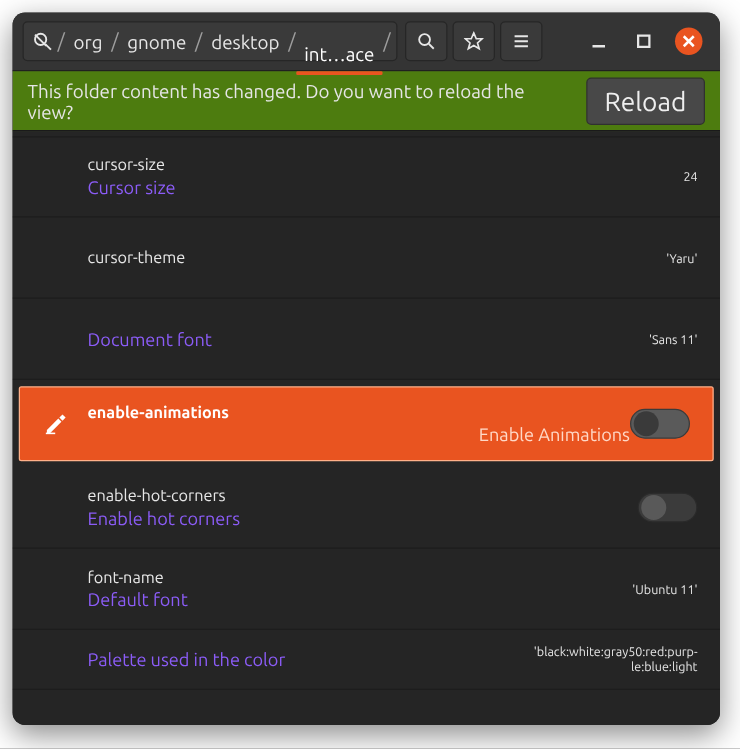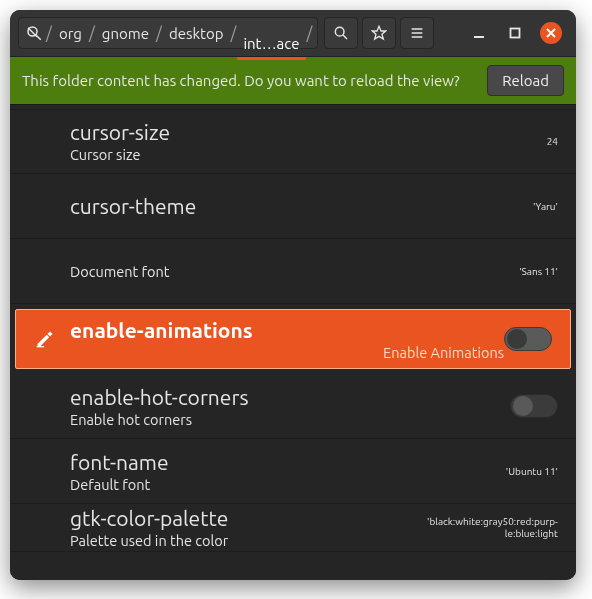--- a/index.html
+++ b/index.html
@@ -119,21 +119,21 @@
   .info-text {
     color: #e6e6e6;
     font-size: 15px;
     flex: 1;
   }
   .reload-btn {
     background: #484848;
     border: 1px solid #303030;
     border-radius: 4px;
     color: #eee;
-    font-size: 15px;
+    font-size: 21px;
     padding: 6px 14px;
   }
   
   .list {
     height: calc(100% - 47px - 48px);
     overflow: hidden;
     background: #252525;
   }
   .row {
     display: flex;
@@ -165,27 +165,27 @@
   }
   .labels {
     flex: 1;
     display: flex;
     flex-direction: column;
     gap: 2px;
     min-width: 0;
   }
   .key {
     color: #e6e6e6;
-    font-size: 21px;
+    font-size: 13px;
     white-space: nowrap;
     overflow: hidden;
     text-overflow: ellipsis;
   }
   .desc {
-    color: #e5e5e5;
+    color: #8b5cf6;
     font-size: 14.5px;
     white-space: nowrap;
     overflow: hidden;
     text-overflow: ellipsis;
   }
   .value {
     color: #e6e6e6;
     font-size: 10px;
     text-align: right;
     max-width: 220px;
@@ -341,21 +341,20 @@
     <div class="row">
       <div class="labels">
         <div class="key">font-name</div>
         <div class="desc">Default font</div>
       </div>
       <div class="value">'Ubuntu 11'</div>
     </div>
 
     <div class="row short">
       <div class="labels">
-        <div class="key">gtk-color-palette</div>
         <div class="desc">Palette used in the color</div>
       </div>
       <div class="value" style="white-space:pre-line;line-height:1.15">'black:white:gray50:red:purp-
 le:blue:light</div>
     </div>
 
   </div>
 </div>
 
 </body></html>

